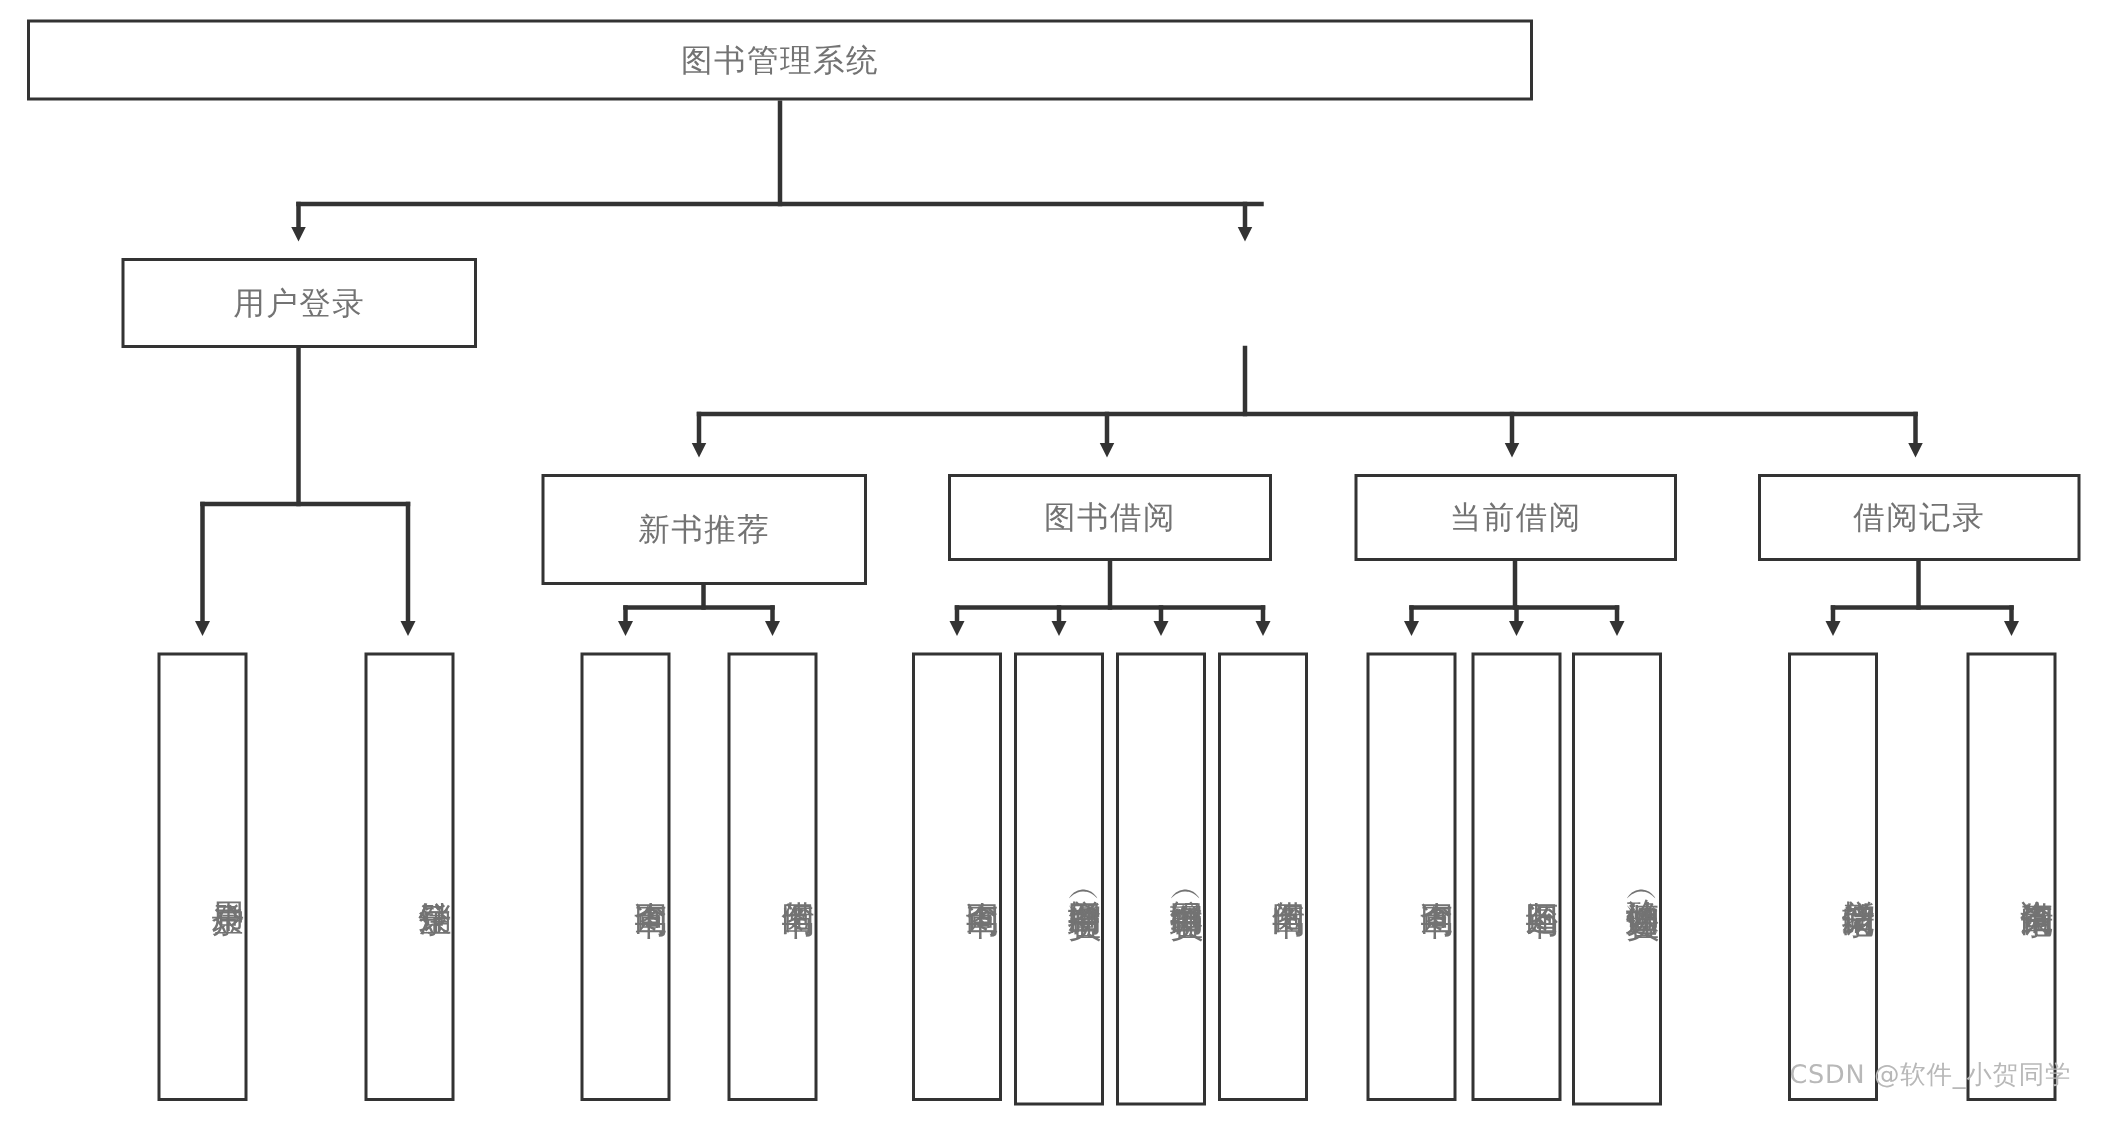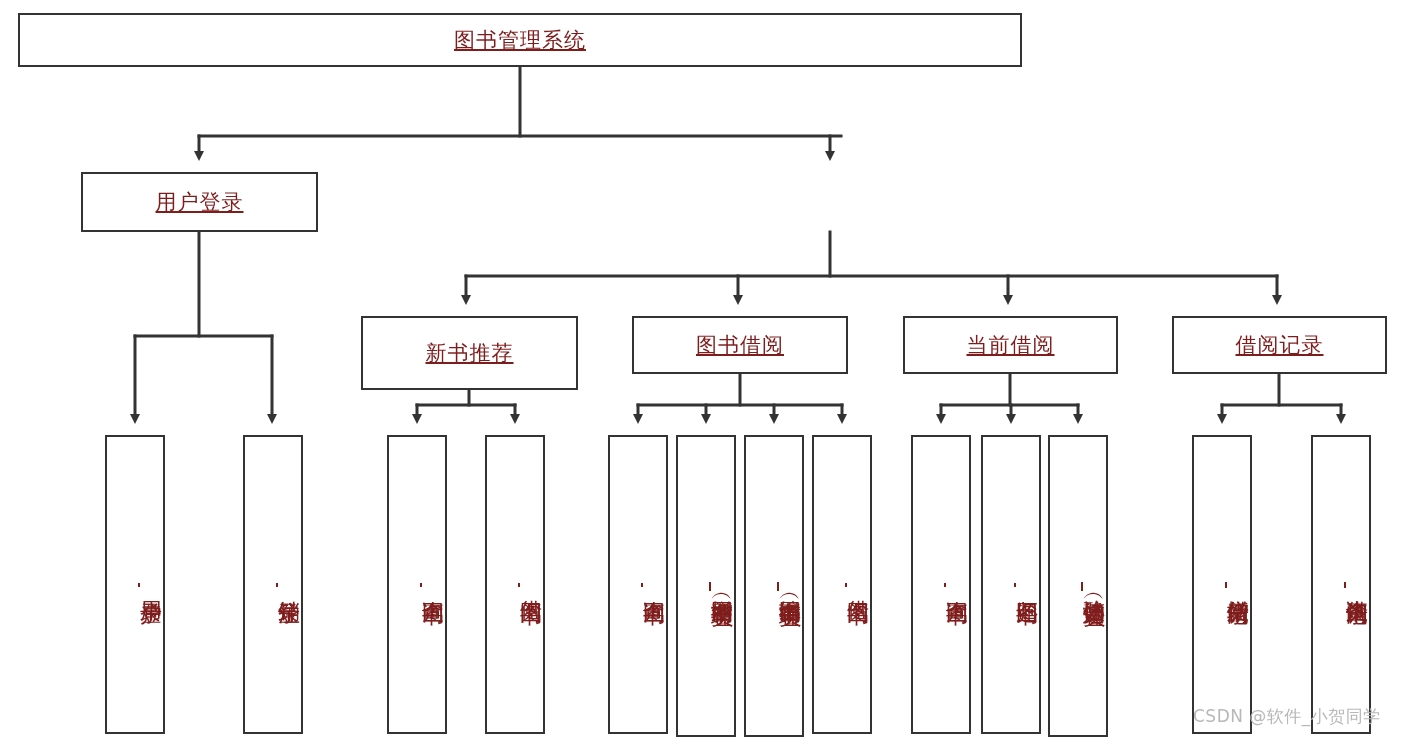--- a/index.html
+++ b/index.html
@@ -25,22 +25,21 @@
     height: 747px;
   }
   .node {
     position: absolute;
     box-sizing: border-box;
     border: 2px solid #333333;
     background: #ffffff;
     display: flex;
     align-items: center;
     justify-content: center;
-    color: #7f1d1d;
-    text-decoration: underline;
+    color: #737373;
   }
   .node.horiz {
     font-size: 21px;
     letter-spacing: 1px;
   }
   .node.vert {
     writing-mode: vertical-rl;
     text-orientation: upright;
     font-size: 22px;
     line-height: 1.08;

